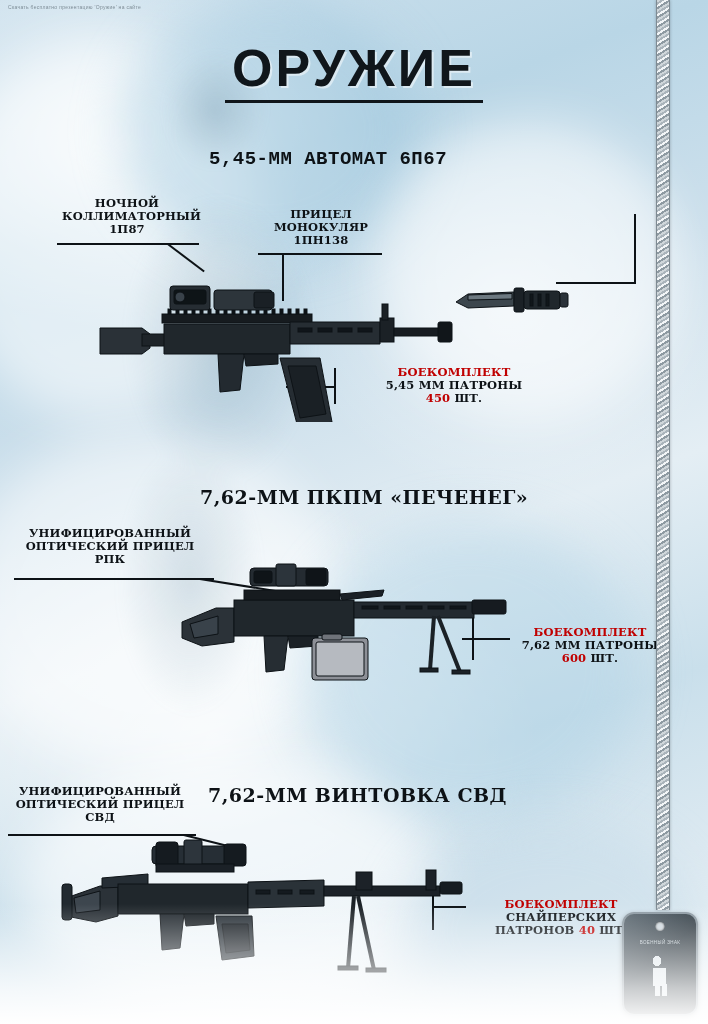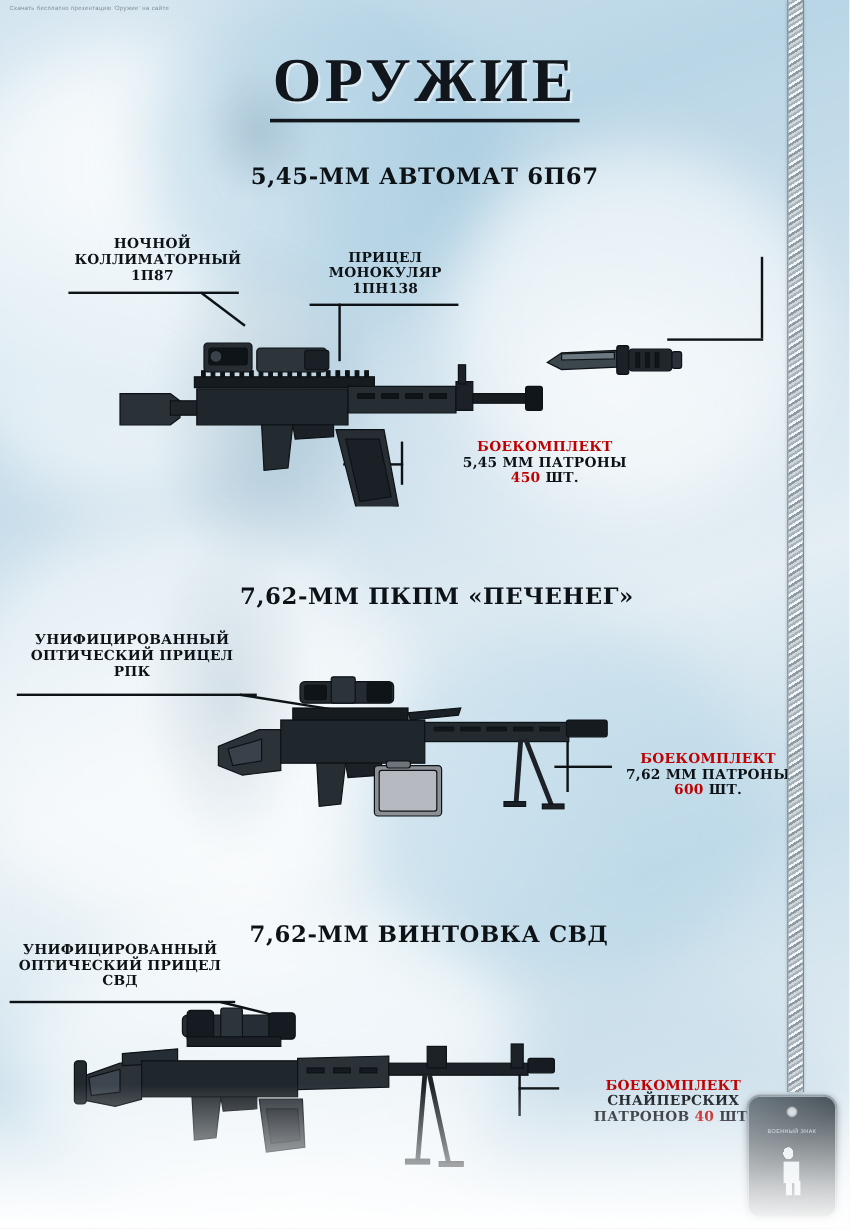--- a/index.html
+++ b/index.html
@@ -61,21 +61,21 @@
     white-space: nowrap;
     opacity: 0.85;
   }
 
   
   .main-title {
     position: absolute;
     left: 0; right: 0;
     top: 38px;
     text-align: center;
-    font-family: Liberation Serif, serif;
+    font-family: Liberation Sans, sans-serif;
     font-weight: bold;
     font-size: 52px;
     letter-spacing: 3px;
     color: #10161b;
     text-shadow: 2px 2px 0 rgba(255,255,255,0.5);
   }
   .main-title::after {
     content: "";
     display: block;
     margin: 2px auto 0;
@@ -87,23 +87,23 @@
   
   .section-title {
     position: absolute;
     font-family: "DejaVu Serif", serif;
     font-weight: bold;
     font-size: 19px;
     letter-spacing: 0.5px;
     color: #0d1216;
     white-space: nowrap;
   }
-  .st1 { left: 209px; top: 136px; }
+  .st1 { left: 209px; top: 148px; font-family: Liberation Mono, monospace; }
   .st2 { left: 200px; top: 486px; }
-  .st3 { left: 208px; top: 768px; }
+  .st3 { left: 208px; top: 784px; }
 
   
   .label {
     position: absolute;
     font-family: "DejaVu Serif", serif;
     font-weight: bold;
     font-size: 11.5px;
     line-height: 13px;
     color: #0d1216;
     letter-spacing: 0.2px;

